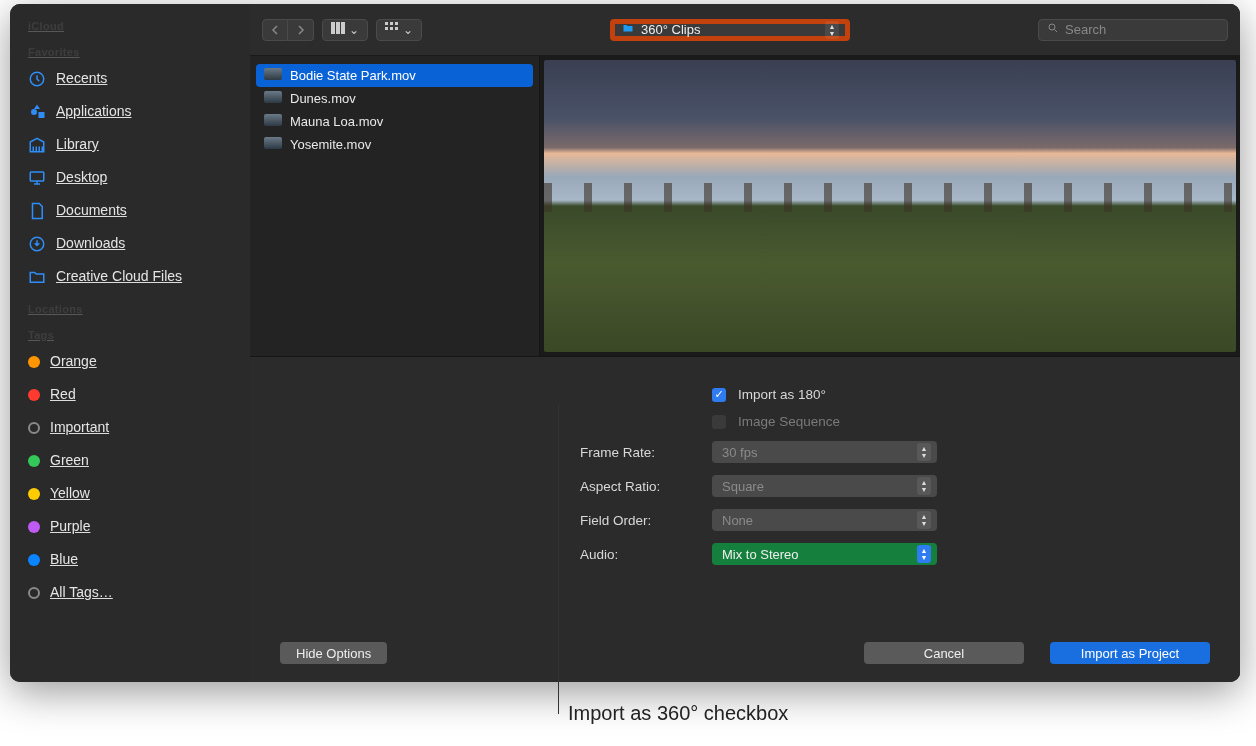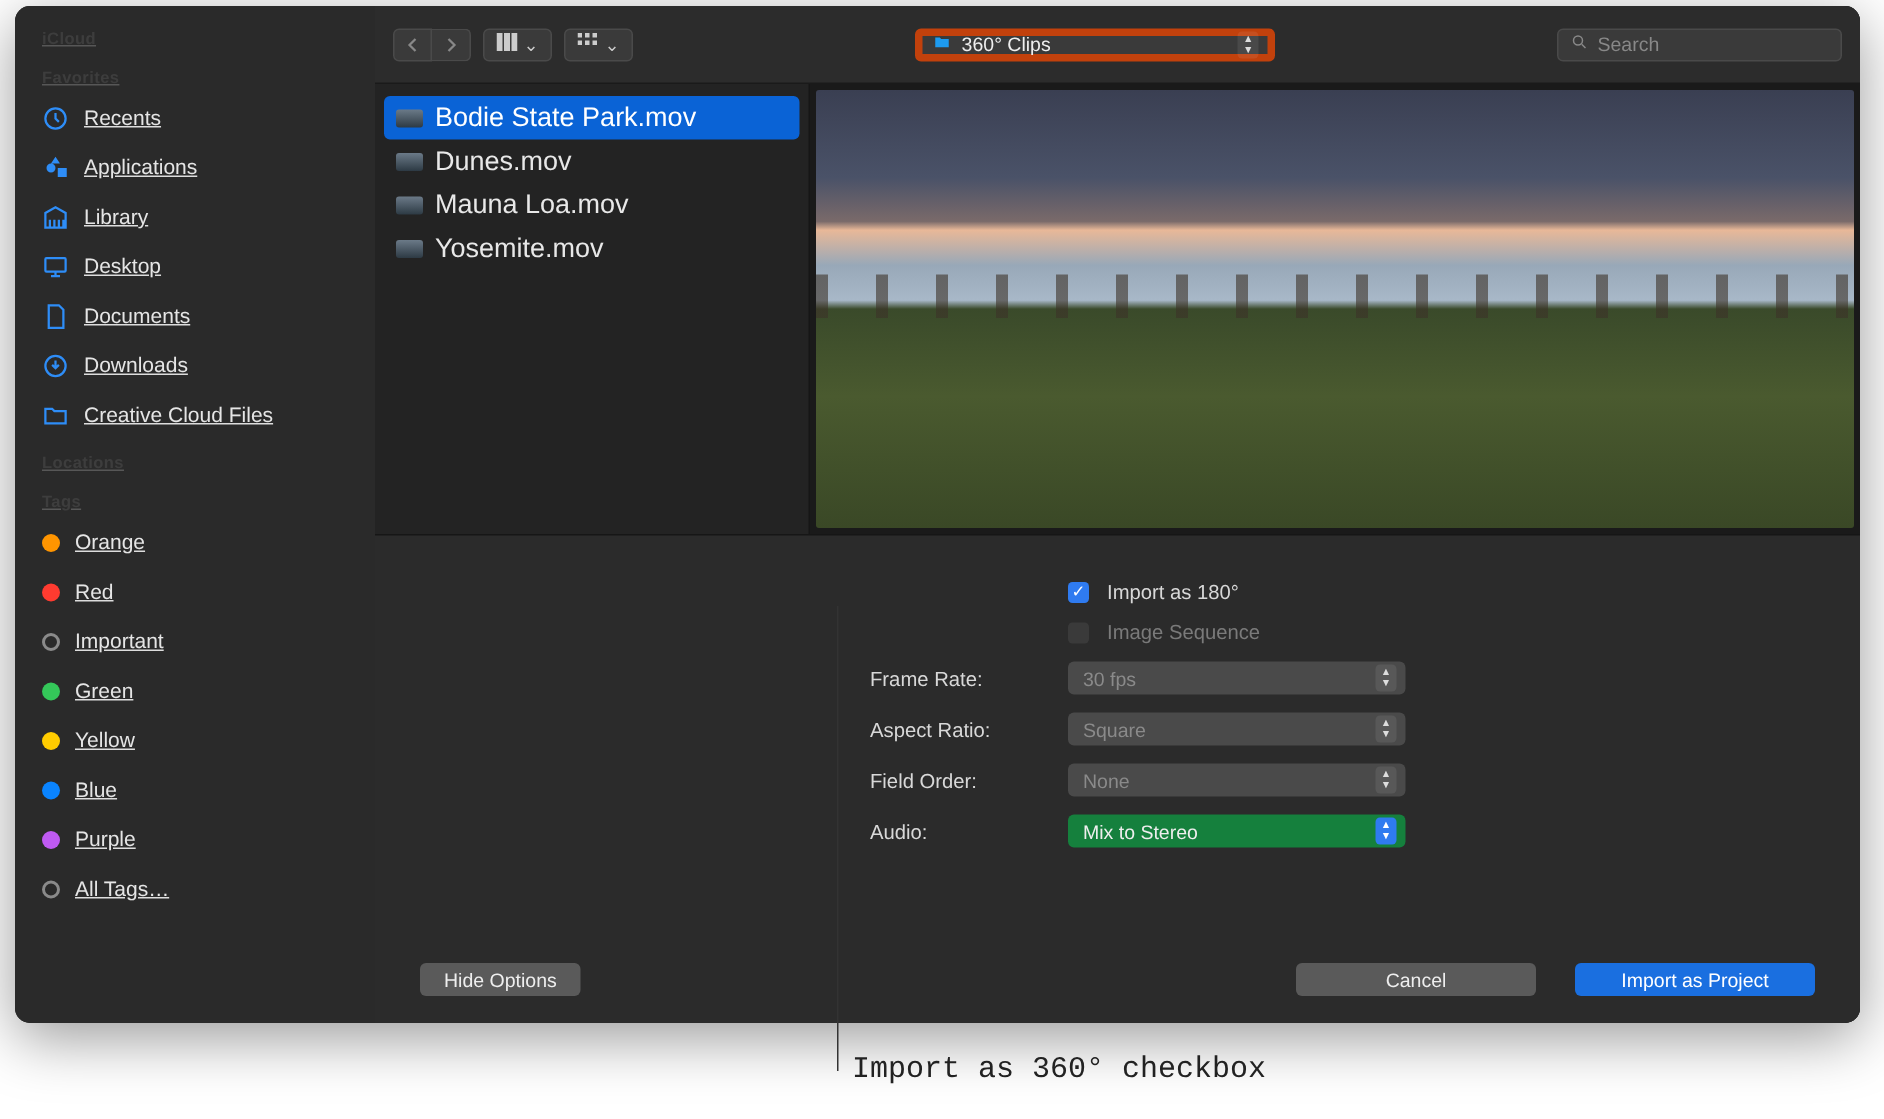--- a/index.html
+++ b/index.html
@@ -134,24 +134,24 @@
     display:flex;
     height: 300px;
   }
   .file-list {
     width: 290px;
     background: #232323;
     padding-top: 8px;
     border-right: 1px solid #161616;
   }
   .file-item {
-    display:flex;align-items:center;
+    display:flex;align-items:flex-start;
     gap:8px;
     padding: 4px 14px;
-    font-size:18px;
+    font-size:13px;
     color:#e8e8e8;
   }
   .file-item.selected {
     background: #0a63d6;
     color:#fff;
     border-radius: 4px;
     margin: 0 6px;
     padding: 4px 8px;
   }
   .mov-thumb {
@@ -274,21 +274,21 @@
   
   .callout-line {
     position:absolute;
     border-left: 1px solid #333;
     width:0;
   }
   .callout-text {
     position:absolute;
     font-size: 20px;
     color:#222;
-    font-family: Liberation Mono, monospace;
+    font-family: Liberation Sans, sans-serif;
   }
 </style>
 </head>
 <body>
 
 <div class="window">
 
   <div class="sidebar">
     <div class="sb-section">iCloud</div>
     <div class="sb-section">Favorites</div>
@@ -370,26 +370,26 @@
       </div>
     <div class="sb-item">
         <span class="tag-dot" style="background:#34c759"></span>
         <span>Green</span>
       </div>
     <div class="sb-item">
         <span class="tag-dot" style="background:#ffcc00"></span>
         <span>Yellow</span>
       </div>
     <div class="sb-item">
+        <span class="tag-dot" style="background:#bf5af2"></span>
+        <span>Purple</span>
+      </div>
+    <div class="sb-item">
         <span class="tag-dot" style="background:#0a84ff"></span>
         <span>Blue</span>
-      </div>
-    <div class="sb-item">
-        <span class="tag-dot" style="background:#bf5af2"></span>
-        <span>Purple</span>
       </div>
     <div class="sb-item">
         <span class="tag-hollow"></span>
         <span>All Tags…</span>
       </div>
   </div>
 
   <div class="main">
     <div class="toolbar">
       <div class="nav-group">

